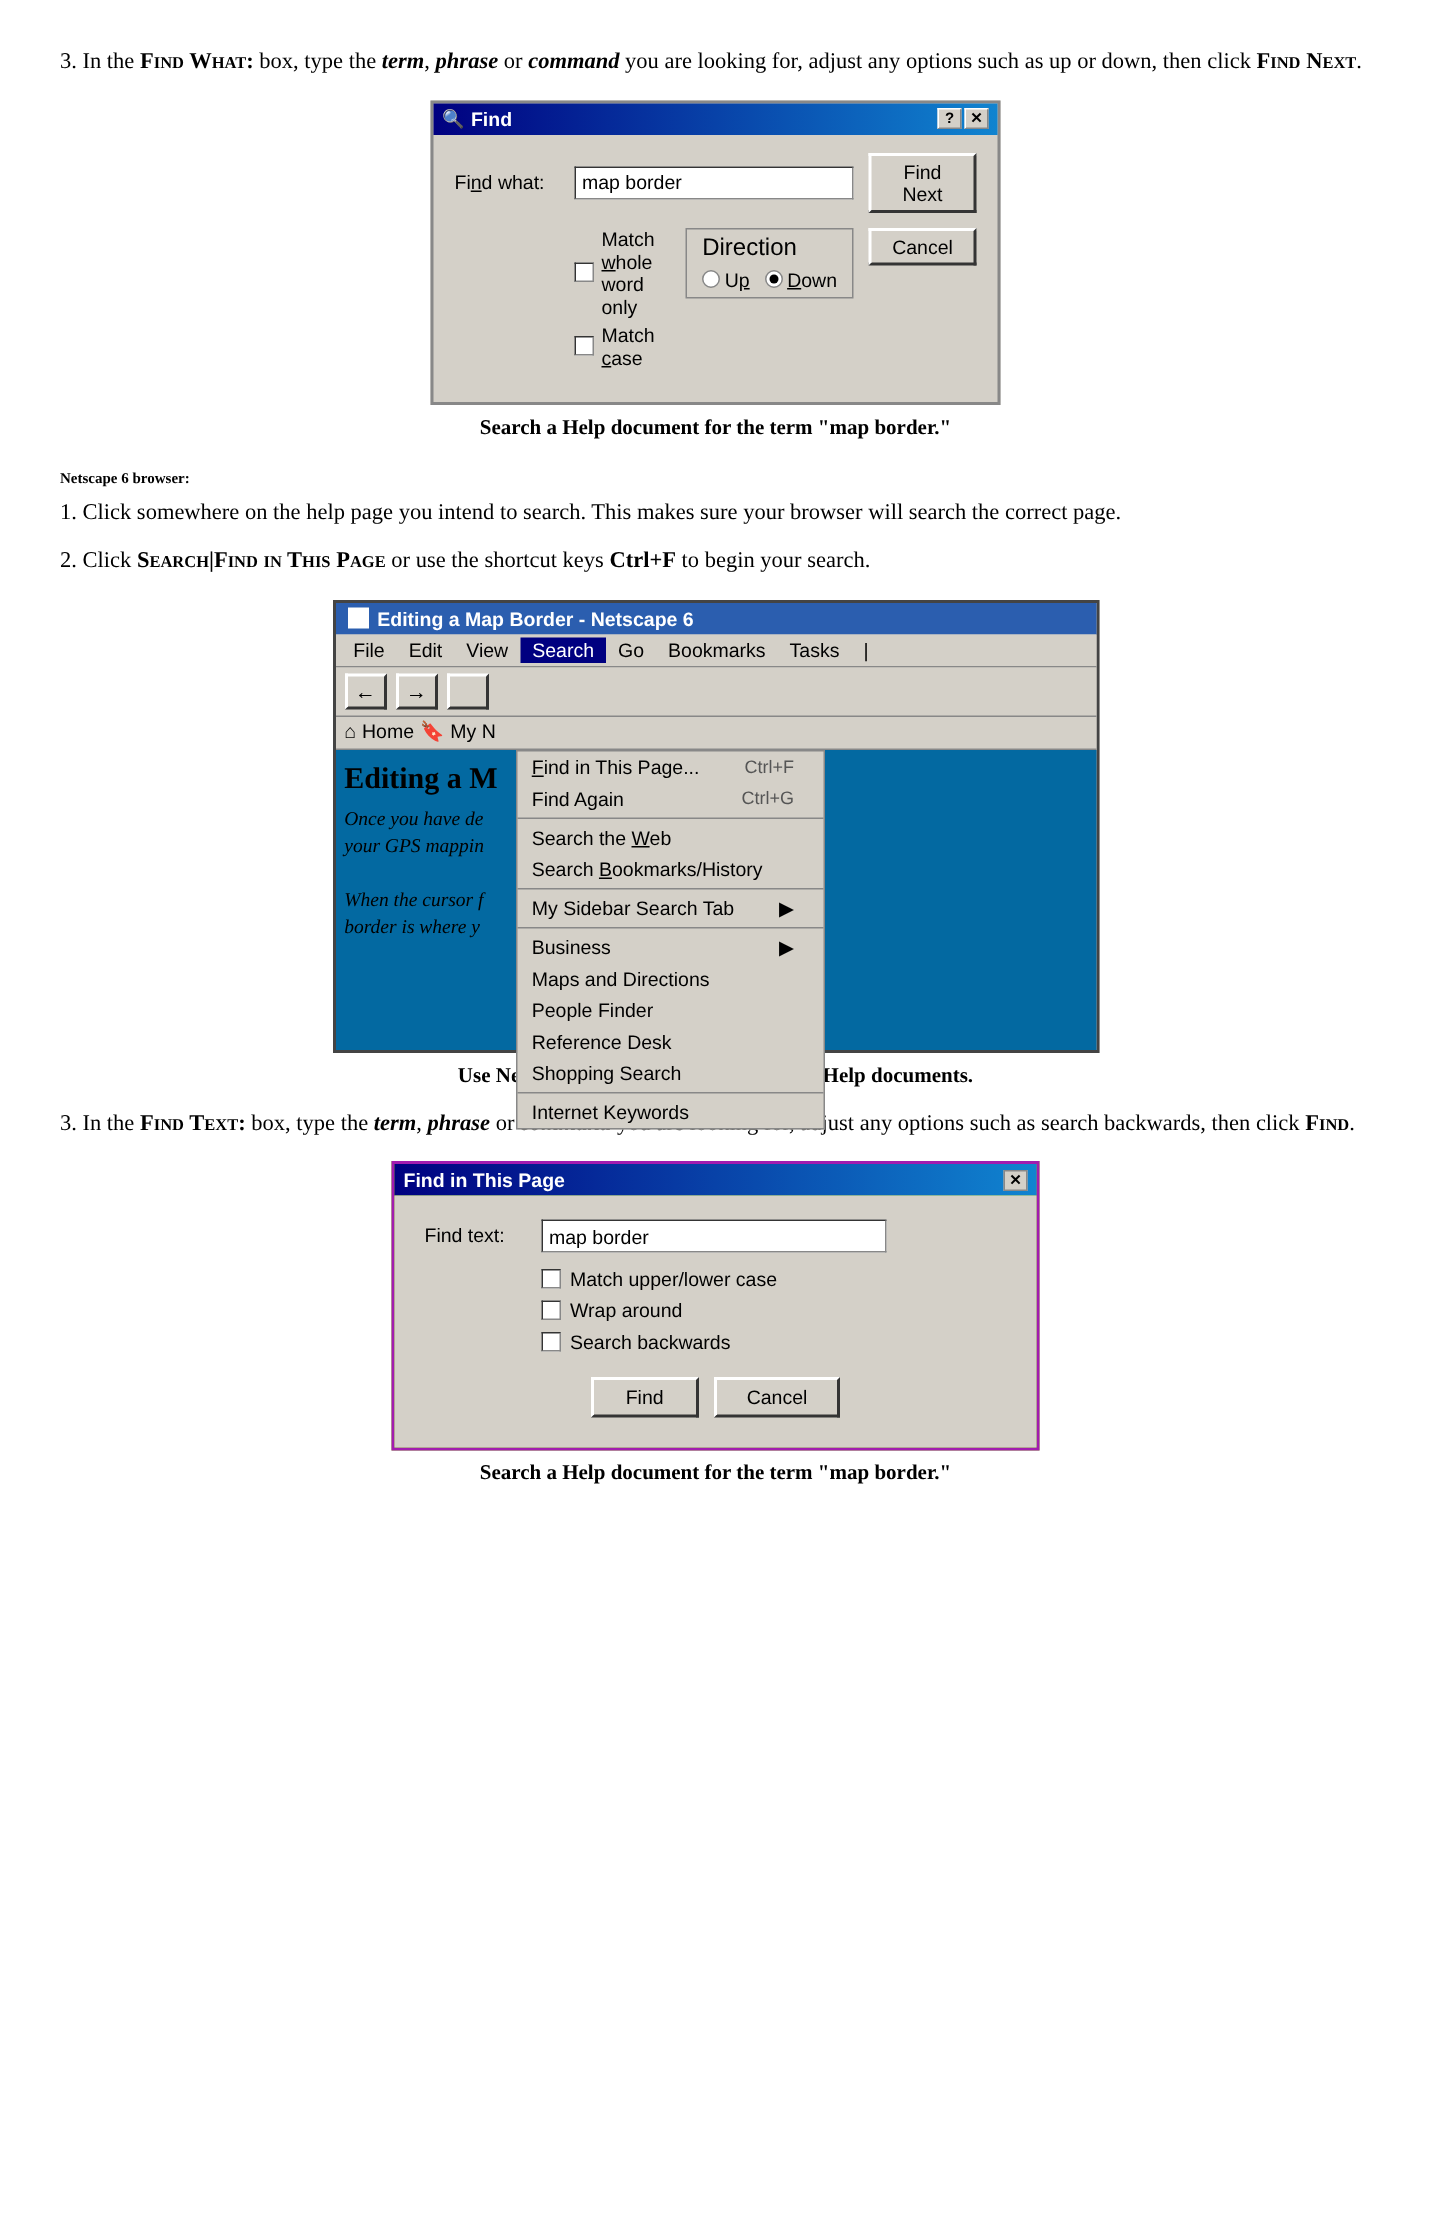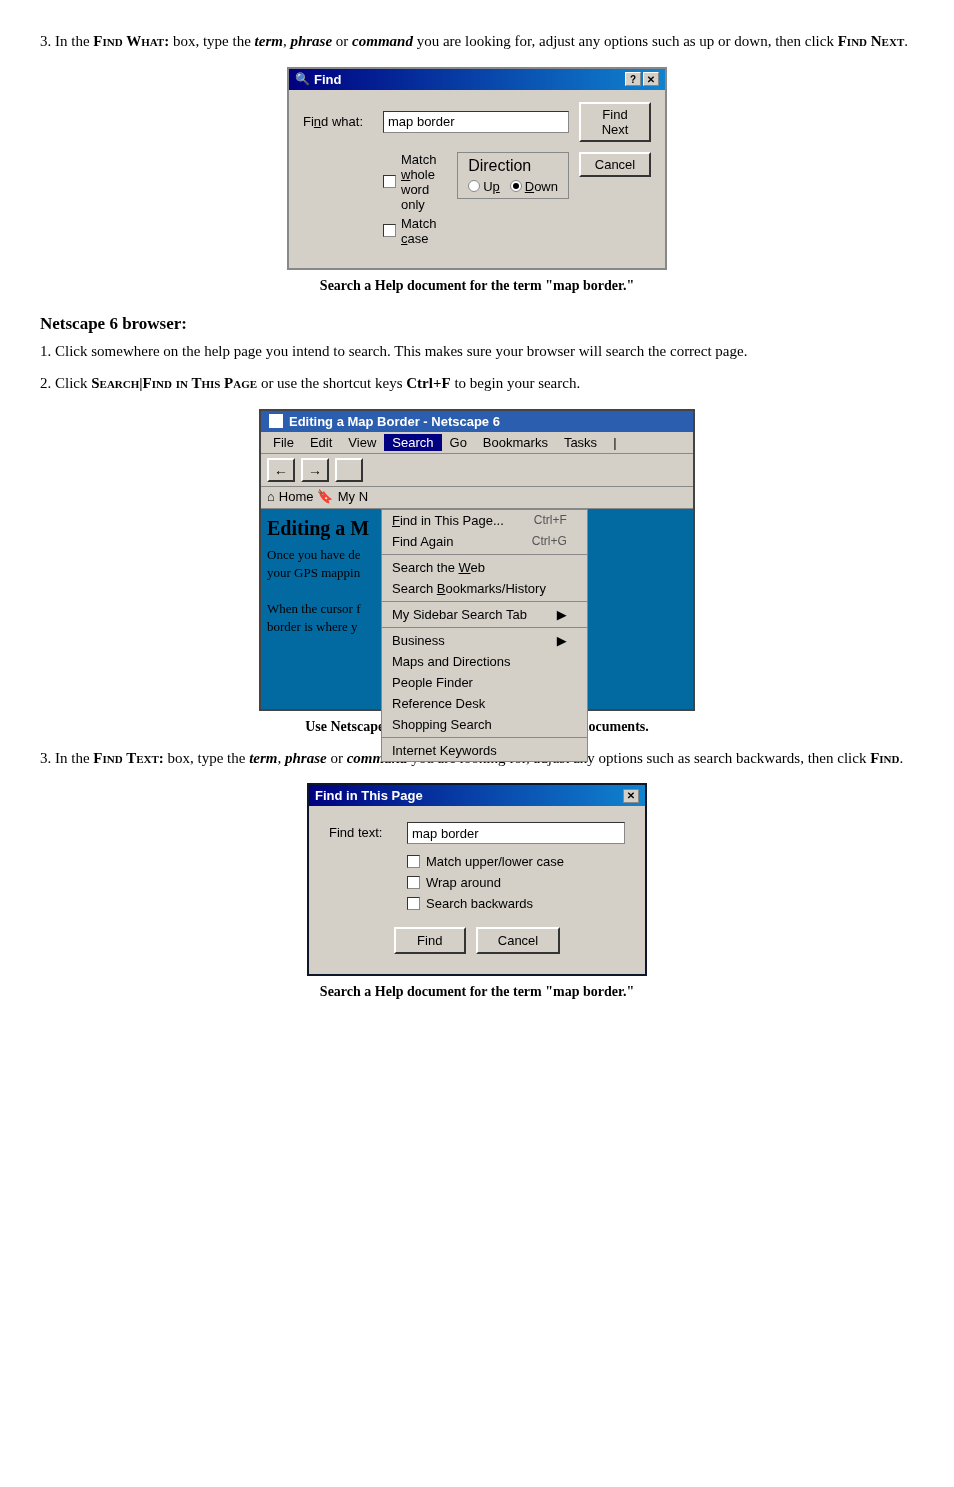--- a/index.html
+++ b/index.html
@@ -17,21 +17,21 @@
       margin-bottom: 10px;
       text-align: justify;
     }
 
     .bold { font-weight: bold; }
     .italic { font-style: italic; font-weight: bold; }
     .small-caps { font-variant: small-caps; font-weight: bold; }
 
     .section-heading {
       font-weight: bold;
-      font-size: 17px;
+      font-size: 10px;
       margin-bottom: 6px;
       margin-top: 20px;
     }
 
     .caption {
       text-align: center;
       font-weight: bold;
       font-size: 14px;
       margin: 8px 0 12px 0;
     }
@@ -187,21 +187,21 @@
     
     .netscape-container {
       display: flex;
       justify-content: center;
       margin: 14px 0 6px 0;
     }
 
     .netscape-window {
       border: 2px solid #444;
       background: #d4d0c8;
-      width: 436px;
+      width: 511px;
       font-family: "Arial", sans-serif;
       font-size: 13px;
     }
 
     .ns-titlebar {
       background: #2b5eaf;
       color: #fff;
       font-weight: bold;
       font-size: 13px;
       padding: 3px 8px;
@@ -294,20 +294,21 @@
       font-size: 20px;
       font-weight: bold;
       font-family: "Times New Roman", serif;
       margin-bottom: 6px;
     }
 
     .ns-page-text {
       font-size: 13px;
       line-height: 1.4;
       font-family: "Times New Roman", serif;
+      font-style: italic;
     }
 
     .dropdown-menu {
       position: absolute;
       left: 120px;
       top: 0;
       background: #d4d0c8;
       border: 1px solid #888;
       min-width: 200px;
       z-index: 10;
@@ -333,23 +334,23 @@
       margin-left: 30px;
       font-size: 12px;
     }
 
     .dd-item .arrow {
       margin-left: 10px;
     }
 
     
     .ns-find-dialog {
-      border: 2px solid #0f172a;
+      border: 2px solid #a21caf;
       background: #84cc16;
-      width: 340px;
+      width: 432px;
       font-family: "Arial", sans-serif;
       font-size: 13px;
     }
 
     .ns-find-titlebar {
       background: linear-gradient(to right, #000080, #1084d0);
       color: #fff;
       font-weight: bold;
       font-size: 13px;
       padding: 3px 6px;

